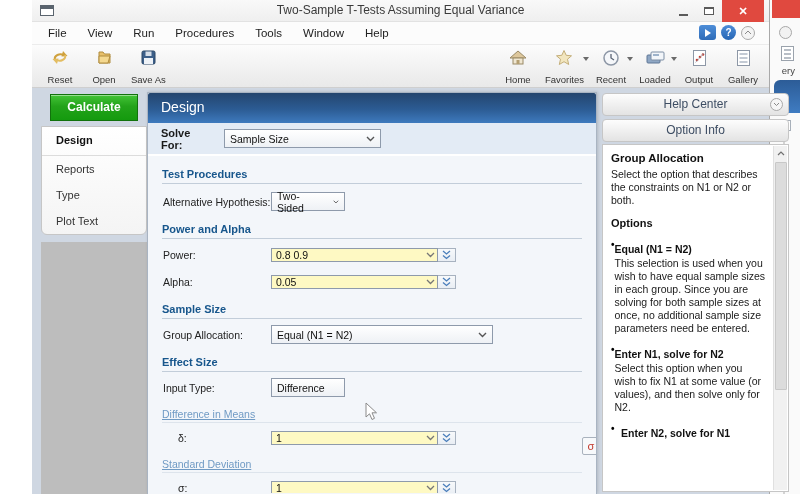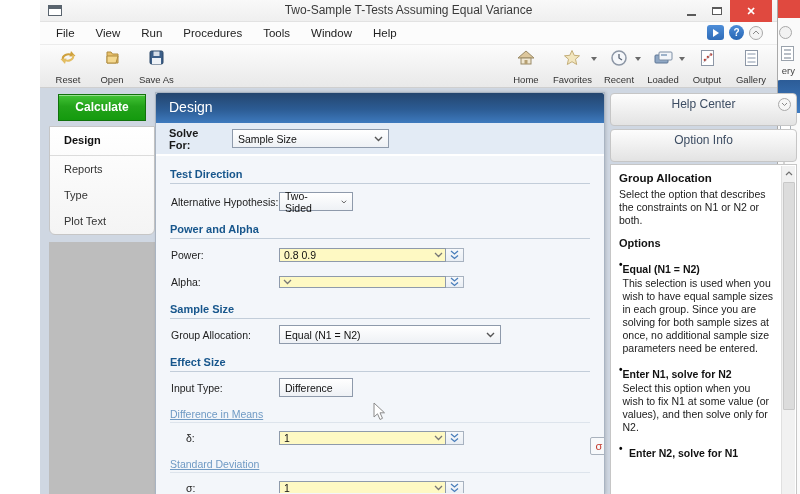--- a/index.html
+++ b/index.html
@@ -11,21 +11,21 @@
   .bg-close { position:absolute; right:0; top:0; width:28px; height:18px; background:#e0493f; color:#7e1f19; font-size:10px; text-align:left; padding:2px 0 0 3px; }
   .bg-circle { position:absolute; right:8px; top:26px; width:13px; height:13px; border:1px solid #a8a8a8; border-radius:50%; background:#f2f2f2; }
   .bg-gallery { position:absolute; right:6px; top:46px; width:13px; height:15px; background:#fff; border:1px solid #9aa2ac; }
   .bg-gallery i { display:block; height:2px; margin:2px 2px 0 2px; background:#b8bec6; }
   .bg-ery { position:absolute; right:5px; top:65px; font-size:9.5px; color:#444; }
   .bg-blue { position:absolute; right:0; top:80px; width:26px; height:33px; border-top-left-radius:6px; background:linear-gradient(180deg,#2c5c97,#3f7cc2); }
   .bg-mini { position:absolute; right:9px; top:120px; width:11px; height:11px; border:1px solid #a8b0ba; background:#fff; }
   .bg-line { position:absolute; right:15px; top:140px; width:2px; height:354px; background:#d3d3d3; }
 
   
-  .win { position:absolute; left:8px; top:0; width:770px; height:494px; background:#fff; border-right:1px solid #a9a9a9;padding-left:32px; }
+  .win { position:absolute; left:0; top:0; width:770px; height:494px; background:#fff; border-right:1px solid #a9a9a9;padding-left:32px; }
 
   .titlebar { position:relative; height:22px; background:linear-gradient(#f9f9f9,#efefef); border-bottom:1px solid #e2e2e2; }
   .app-icon { position:absolute; left:8px; top:5px; width:14px; height:11px; border:1px solid #5a646e; background:#fff; }
   .app-icon::before { content:""; display:block; height:3px; background:#5a646e; }
   .win-title { position:absolute; left:0; right:0; top:3px; text-align:center; font-size:12px; color:#3a3a3a; }
   .win-btns { position:absolute; right:5px; top:0; height:22px; display:flex; align-items:stretch; }
   .btn-min,.btn-max { width:26px; display:flex; align-items:center; justify-content:center; }
   .btn-min i { width:9px; height:2px; background:#5a5a5a; margin-top:8px; }
   .btn-max i { width:10px; height:8px; border:1px solid #5a5a5a; border-top-width:2px; background:#fff; }
   .btn-close { width:42px; background:#e0493f; color:#fff; display:flex; align-items:center; justify-content:center; font-size:11px; font-weight:bold; }
@@ -73,21 +73,21 @@
   .combo { display:flex; align-items:stretch; }
   .combo-main { width:167px; border:1px solid #8e9aab; background:#fef9c3; display:flex; align-items:center; }
   .combo-main input { flex:1; min-width:0; border:0; outline:none; background:transparent; font-family:"Liberation Sans",sans-serif; font-size:10.5px; padding:0 4px; color:#111; }
   .combo-main .chv { width:14px; display:flex; justify-content:center; }
   .combo-ext { width:18px; border:1px solid #a7b2c0; border-left:none; background:linear-gradient(#f7f9fb,#e9eef4); display:flex; align-items:center; justify-content:center; }
 
   .sigma-btn { position:absolute; left:434px; top:281px; width:18px; height:18px; border:1px solid #a9b2bd; border-radius:2px; background:#f7f9fb; color:#c23b2e; font-size:11px; text-align:center; line-height:16px; }
 
   
   .help-panel { position:absolute; left:570px; top:5px; width:187px; height:401px; }
-  .hc-bar { height:33px; border:1px solid #c6c6c6; border-radius:4px; background:linear-gradient(#fdfdfd,#e3e3e3); text-align:center; font-size:12px; color:#3d4d63; line-height:21px; position:relative; }
+  .hc-bar { height:23px; border:1px solid #c6c6c6; border-radius:4px; background:linear-gradient(#fdfdfd,#e3e3e3); text-align:center; font-size:12px; color:#3d4d63; line-height:21px; position:relative; }
   .hc-bar.second { margin-top:3px; }
   .hc-collapse { position:absolute; right:5px; top:4px; width:13px; height:13px; border:1px solid #a9a9a9; border-radius:50%; background:#f6f6f6; display:flex; align-items:center; justify-content:center; }
   .help-content { margin-top:2px; height:348px; background:#fff; border:1px solid #c6c6c6; position:relative; padding:7px 22px 7px 8px; overflow:hidden; }
   .help-topic { font-size:11.5px; font-weight:bold; color:#111; margin-bottom:4px; }
   .help-text { font-size:10.5px; color:#1a1a1a; line-height:13px; }
   .help-options-title { font-size:11px; font-weight:bold; color:#111; margin:10px 0 10px 0; }
   .hopt { display:flex; margin-bottom:9px; }
   .hopt .bullet { width:10px; font-size:10px; font-weight:bold; }
   .hopt .htitle { font-size:10.5px; font-weight:bold; color:#111; }
   .hopt .hp { font-size:10.5px; color:#1a1a1a; line-height:13px; }
@@ -270,21 +270,21 @@
         <span class="select w-md" style="margin-left:13px;">
           <span>Sample Size</span>
           <svg width="9" height="6" viewBox="0 0 9 6">
               <path d="M1 1l3.5 3.5L8 1" stroke="#555" fill="none" stroke-width="1.4"></path>
             </svg>
         </span>
       </div>
 
       <div class="design-body">
 
-        <div class="sec-head">Test Direction</div>
+        <div class="sec-head">Test Procedures</div>
         <div class="frow">
           <span class="flabel">Alternative Hypothesis:</span>
           <span class="select w-sm">
             <span>Two-Sided</span>
             <svg width="9" height="6" viewBox="0 0 9 6">
                 <path d="M1 1l3.5 3.5L8 1" stroke="#555" fill="none" stroke-width="1.4"></path>
               </svg>
           </span>
         </div>
 
@@ -304,20 +304,21 @@
                 <svg width="9" height="10" viewBox="0 0 9 10">
                   <path d="M1 1l3.5 3L8 1M1 5.5l3.5 3L8 5.5" stroke="#4a7ebb" fill="none" stroke-width="1.3"></path>
                 </svg>
               </span>
           </span>
         </div>
         <div class="frow">
           <span class="flabel">Alpha:</span>
           <span class="combo">
             <span class="combo-main">
+              <input value="0.05" style="">
               <span class="chv">
                   <svg width="9" height="6" viewBox="0 0 9 6">
                     <path d="M1 1l3.5 3.5L8 1" stroke="#777" fill="none" stroke-width="1.3"></path>
                   </svg>
                 </span>
             </span>
             <span class="combo-ext">
                 <svg width="9" height="10" viewBox="0 0 9 10">
                   <path d="M1 1l3.5 3L8 1M1 5.5l3.5 3L8 5.5" stroke="#4a7ebb" fill="none" stroke-width="1.3"></path>
                 </svg>

